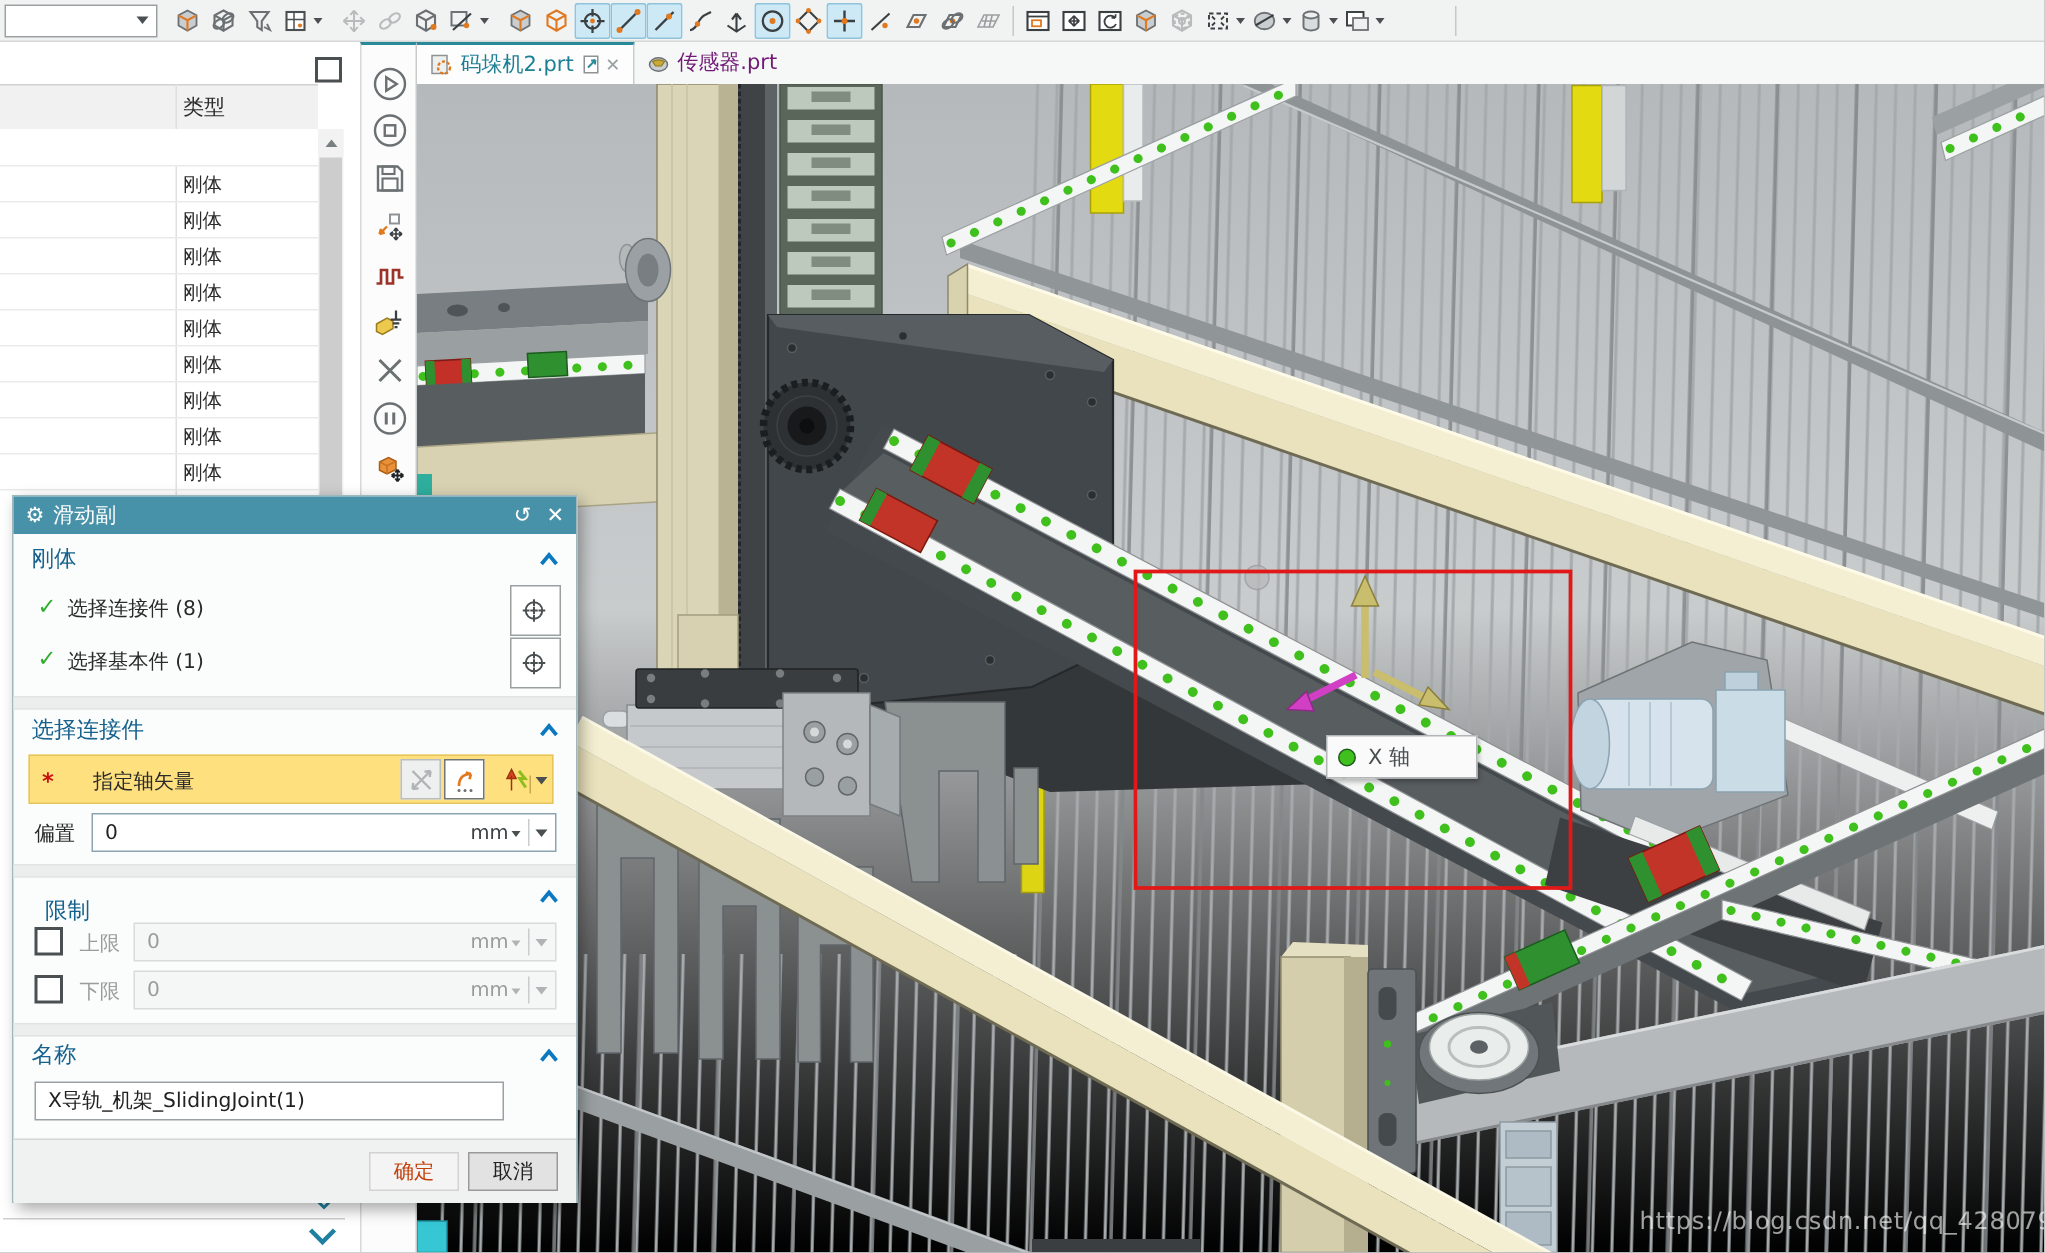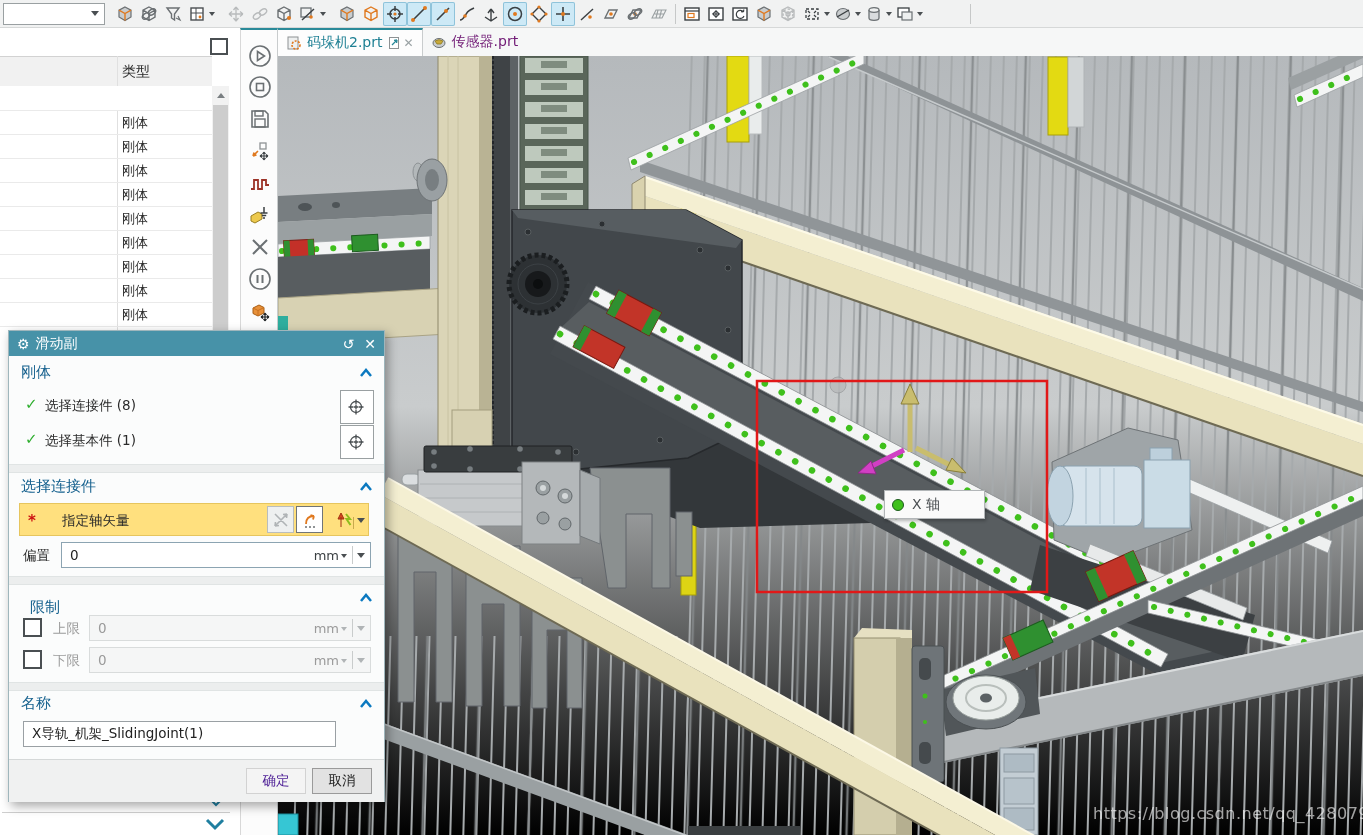--- a/index.html
+++ b/index.html
@@ -77,21 +77,21 @@
        display:flex;align-items:center;font-size:13.5px;color:#222;}
   .inp .val{margin-left:8px;flex:1;}
   .inp .unit{color:#3a3f42;font-size:13px;margin-right:2px;}
   .inp .udiv{width:1px;height:18px;background:#c9cccc;margin:0 4px;}
   .inp.disabled{background:#f5f6f6;border-color:#d9dcdc;color:#9a9a9a;}
   .inp.disabled .val,.inp.disabled .unit{color:#9a9a9a;}
   .cbx{position:absolute;width:15px;height:15px;background:#fff;border:2px solid #4a4f52;}
   .glabel{color:#9b9b9b;font-size:13.5px;}
   .footer{left:0;top:428px;width:375px;height:42px;background:#f0f1f1;border-top:1px solid #d5d8d8;}
   .btn{position:absolute;top:8px;width:60px;height:26px;font-size:13.5px;display:flex;align-items:center;justify-content:center;box-sizing:border-box;}
-  .btn.ok{left:237px;background:#f4f4f4;border:1px solid #d2d2d2;color:#4c1d95;}
+  .btn.ok{left:237px;background:#f4f4f4;border:1px solid #d2d2d2;color:#c2410c;}
   .btn.cancel{left:303px;background:#e2e2e2;border:1px solid #9a9a9a;color:#222;}
 </style>
 </head>
 <body>
 
 <svg width="0" height="0" style="position:absolute">
   <defs>
     <g id="i-cube">
         <path d="M10 3 L16 6.2 16 13 10 16.5 4 13 4 6.2 Z M4 6.2 L10 9.5 16 6.2 M10 9.5 L10 16.5" fill="none" stroke="#6b7073" stroke-width="1.4"></path>
       </g>

